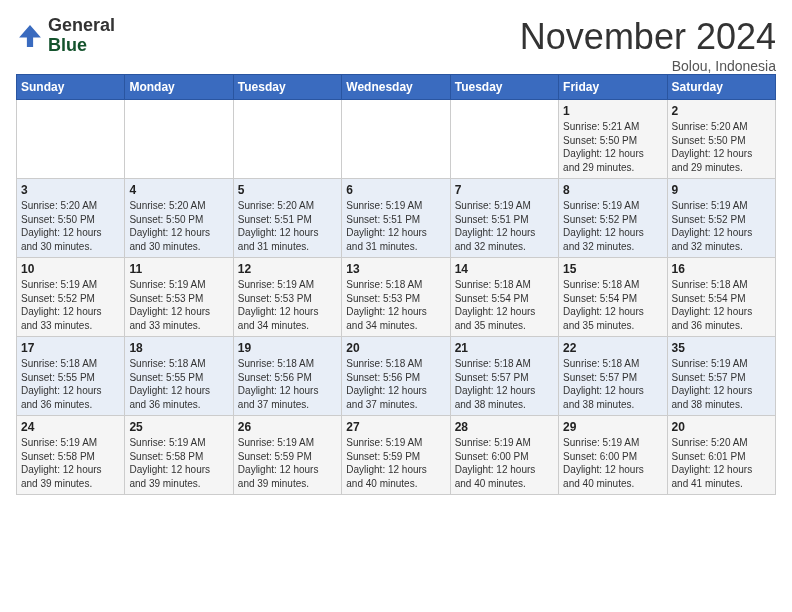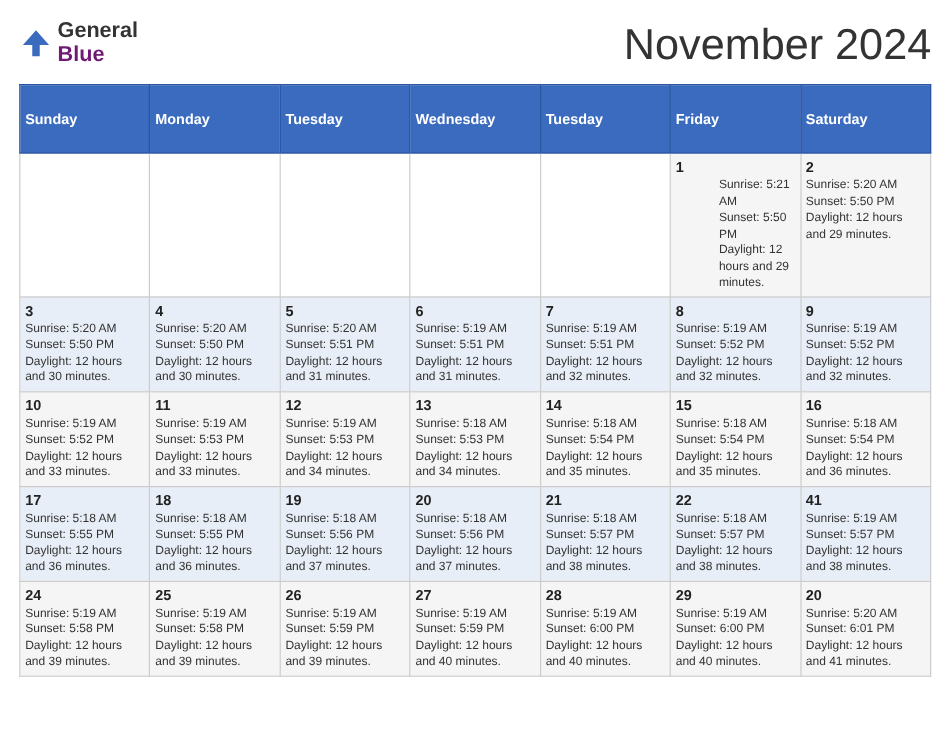--- a/index.html
+++ b/index.html
@@ -7,41 +7,40 @@
       font-family: Arial, sans-serif;
       background: #fff;
       width: 792px;
       min-height: 612px;
       padding: 16px;
     }
     .header {
       display: flex;
       justify-content: space-between;
       align-items: flex-start;
-      margin-bottom: 12px;
     }
     .logo {
       display: flex;
       align-items: center;
       gap: 4px;
     }
     .logo-text {
       display: flex;
       flex-direction: column;
       line-height: 1.1;
     }
     .logo-general {
       font-size: 18px;
       font-weight: bold;
       color: #333;
     }
     .logo-blue {
       font-size: 18px;
       font-weight: bold;
-      color: #701a75;
+      color: #14532d;
     }
     .logo-icon {
       width: 28px;
       height: 28px;
     }
     .title-block {
       text-align: right;
     }
     .month-title {
       font-size: 36px;
@@ -53,21 +52,21 @@
       color: #555;
     }
     .calendar {
       width: 100%;
       border-collapse: collapse;
       font-size: 11px;
     }
     .calendar th {
       background: #3a6bbf;
       color: #fff;
-      padding: 21px 4px;
+      padding: 5px 4px;
       text-align: left;
       font-size: 12px;
       font-weight: bold;
       border: 1px solid #2a55a0;
     }
     .calendar td {
       border: 1px solid #ccc;
       vertical-align: top;
       padding: 4px 4px;
       min-height: 80px;
@@ -107,20 +106,21 @@
     <svg class="logo-icon" viewBox="0 0 36 36">
       <polygon points="18,4 32,20 22,20 22,32 14,32 14,20 4,20" fill="#3a6bbf"></polygon>
     </svg>
     <div class="logo-text">
       <span class="logo-general">General</span>
       <span class="logo-blue">Blue</span>
     </div>
   </div>
   <div class="title-block">
     <div class="month-title">November 2024</div>
+    <div class="location">Bolou, Indonesia</div>
   </div>
 </div>
 
 <table class="calendar">
   <thead>
     <tr>
     <th>Sunday</th>
         <th>Monday</th>
         <th>Tuesday</th>
         <th>Wednesday</th>
@@ -131,21 +131,21 @@
   </thead>
   <tbody id="calendar-body">
   <tr class="row-odd">
         <td class="empty-cell"></td>
         <td class="empty-cell"></td>
         <td class="empty-cell"></td>
         <td class="empty-cell"></td>
         <td class="empty-cell"></td>
         <td>
           <span class="day-num">1</span>
-          <div class="day-info" style="white-space: pre-line; margin-left: 36px;">Sunrise: 5:21 AM
+          <div class="day-info" style="white-space: pre-line;">Sunrise: 5:21 AM
 Sunset: 5:50 PM
 Daylight: 12 hours and 29 minutes.</div>
         </td>
         <td>
           <span class="day-num">2</span>
           <div class="day-info" style="white-space: pre-line;">Sunrise: 5:20 AM
 Sunset: 5:50 PM
 Daylight: 12 hours and 29 minutes.</div>
         </td>
       </tr>
@@ -268,21 +268,21 @@
 Sunset: 5:57 PM
 Daylight: 12 hours and 38 minutes.</div>
         </td>
         <td>
           <span class="day-num">22</span>
           <div class="day-info" style="white-space: pre-line;">Sunrise: 5:18 AM
 Sunset: 5:57 PM
 Daylight: 12 hours and 38 minutes.</div>
         </td>
         <td>
-          <span class="day-num">41</span>
+          <span class="day-num">35</span>
           <div class="day-info" style="white-space: pre-line;">Sunrise: 5:19 AM
 Sunset: 5:57 PM
 Daylight: 12 hours and 38 minutes.</div>
         </td>
       </tr>
       <tr class="row-odd">
         <td>
           <span class="day-num">24</span>
           <div class="day-info" style="white-space: pre-line;">Sunrise: 5:19 AM
 Sunset: 5:58 PM

